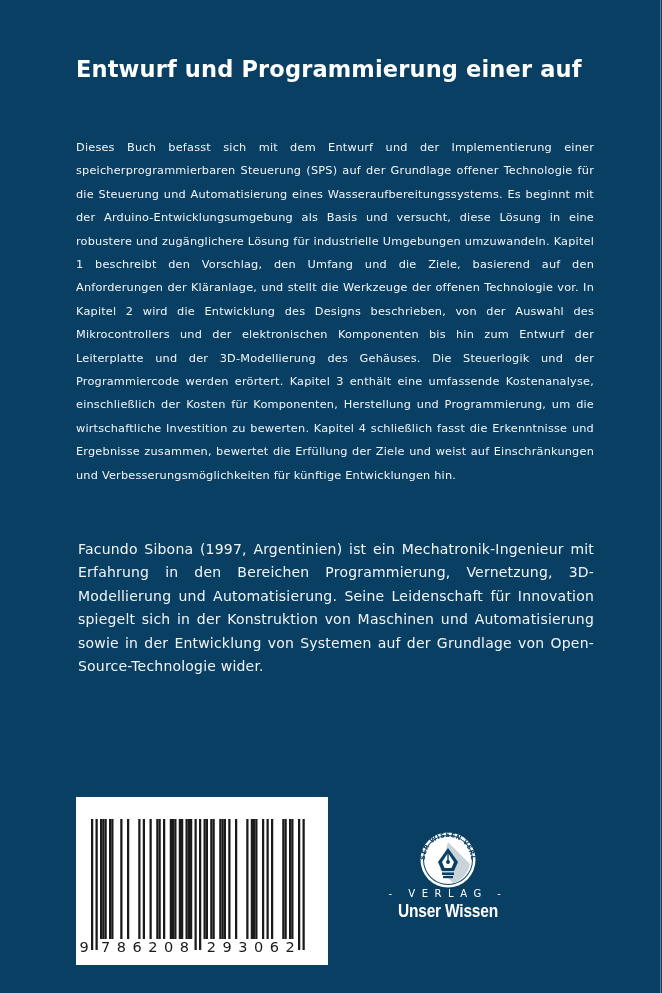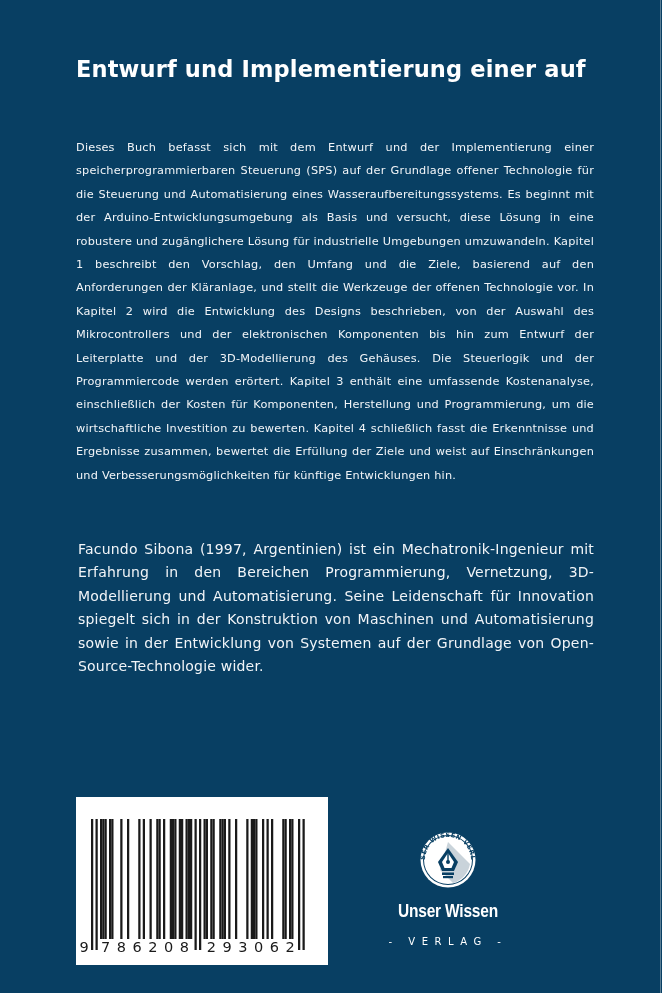--- a/index.html
+++ b/index.html
@@ -80,21 +80,20 @@
   .logo-verlag {
     position: absolute;
     left: 0;
     top: 60px;
     width: 140px;
     text-align: center;
     font-size: 10px;
     letter-spacing: 6.5px;
     color: #ffffff;
     font-family: "DejaVu Sans", sans-serif;
-    margin-top: 48px;
   }
   .logo-name {
     position: absolute;
     left: 0;
     top: 74px;
     width: 140px;
     text-align: center;
     font-size: 15.5px;
     font-weight: bold;
     color: #ffffff;
@@ -102,21 +101,21 @@
     letter-spacing: -0.2px;
     transform: scaleY(1.15);
   }
 </style>
 </head>
 <body>
 
 <div class="edge-line"></div>
 
 <div class="title">
-  <div>Entwurf und Implementierung einer auf</div>
+  <div>Entwurf und Programmierung einer auf</div>
 </div>
 
 <div class="desc">Dieses Buch befasst sich mit dem Entwurf und der Implementierung einer speicherprogrammierbaren Steuerung (SPS) auf der Grundlage offener Technologie für die Steuerung und Automatisierung eines Wasseraufbereitungssystems. Es beginnt mit der Arduino-Entwicklungsumgebung als Basis und versucht, diese Lösung in eine robustere und zugänglichere Lösung für industrielle Umgebungen umzuwandeln. Kapitel 1 beschreibt den Vorschlag, den Umfang und die Ziele, basierend auf den Anforderungen der Kläranlage, und stellt die Werkzeuge der offenen Technologie vor. In Kapitel 2 wird die Entwicklung des Designs beschrieben, von der Auswahl des Mikrocontrollers und der elektronischen Komponenten bis hin zum Entwurf der Leiterplatte und der 3D-Modellierung des Gehäuses. Die Steuerlogik und der Programmiercode werden erörtert. Kapitel 3 enthält eine umfassende Kostenanalyse, einschließlich der Kosten für Komponenten, Herstellung und Programmierung, um die wirtschaftliche Investition zu bewerten. Kapitel 4 schließlich fasst die Erkenntnisse und Ergebnisse zusammen, bewertet die Erfüllung der Ziele und weist auf Einschränkungen und Verbesserungsmöglichkeiten für künftige Entwicklungen hin.</div>
 
 <div class="bio">Facundo Sibona (1997, Argentinien) ist ein Mechatronik-Ingenieur mit Erfahrung in den Bereichen Programmierung, Vernetzung, 3D-Modellierung und Automatisierung. Seine Leidenschaft für Innovation spiegelt sich in der Konstruktion von Maschinen und Automatisierung sowie in der Entwicklung von Systemen auf der Grundlage von Open-Source-Technologie wider.</div>
 
 <div class="barcode-box">
   <svg class="barcode-svg" id="barcode-svg" width="252" height="168" viewBox="0 0 252 168" xmlns="http://www.w3.org/2000/svg">
     <g id="bars" fill="#1a1a1a">
         <rect x="15.00" y="22" width="2.25" height="131"></rect>

